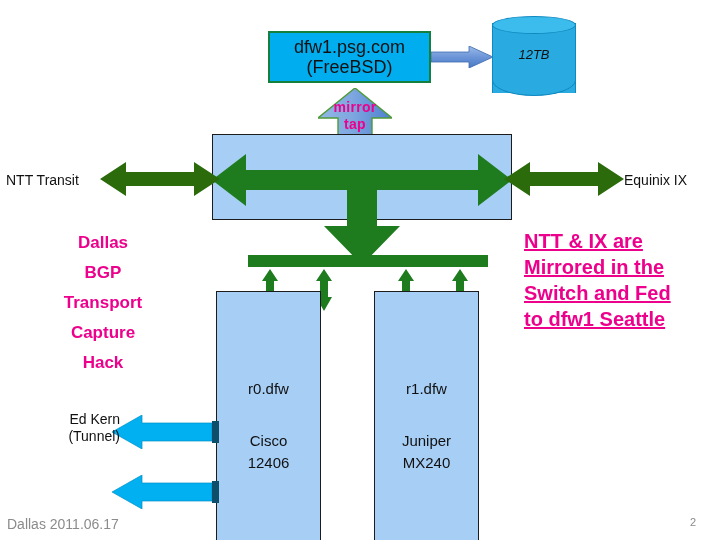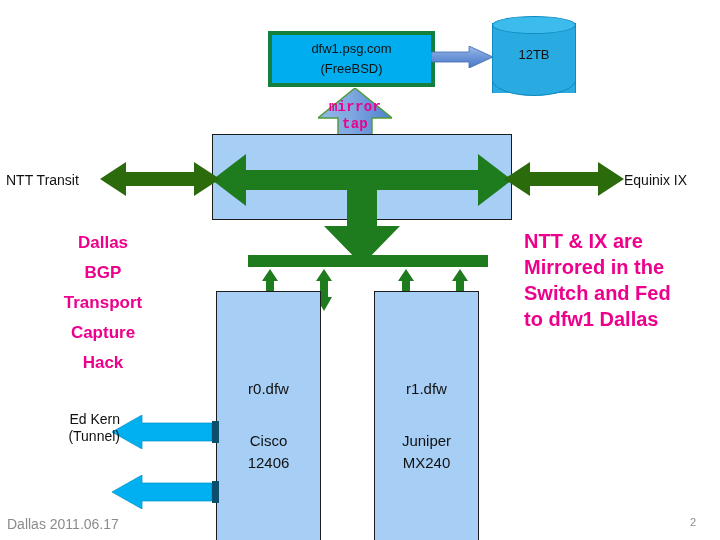--- a/index.html
+++ b/index.html
@@ -17,27 +17,27 @@
   }
 
   
   .abs { position: absolute; }
 
   
   .server-box {
     left: 268px; top: 31px;
     width: 159px; height: 48px;
     background: #00AEEF;
-    border: 4px solid #15803d;
+    border: 2px solid #15803d;
     display: flex;
     flex-direction: column;
     align-items: center;
     justify-content: center;
     color: #111111;
-    font-size: 13px;
+    font-size: 18px;
     line-height: 20px;
   }
 
   
   .cylinder-wrap {
     left: 492px; top: 14px;
     width: 84px; height: 88px;
   }
   .cyl-body {
     position: absolute;
@@ -67,20 +67,21 @@
     border-radius: 50%;
     box-sizing: border-box;
   }
   .cyl-label {
     position: absolute;
     left: 0; top: 33px;
     width: 84px;
     text-align: center;
     font-size: 13px;
     color: #111111;
+    font-style: italic;
   }
 
   
   .blue-arrow {
     left: 431px; top: 46px;
     width: 62px; height: 22px;
   }
 
   
   .mirror-tap {
@@ -90,21 +91,20 @@
   .mirror-tap-label {
     position: absolute;
     left: 318px; top: 99px;
     width: 74px;
     text-align: center;
     color: #EC008C;
     font-weight: bold;
     font-size: 14px;
     line-height: 17px;
     letter-spacing: 0.3px;
-    font-family: Liberation Mono, monospace;
   }
 
   
   .switch-box {
     left: 212px; top: 134px;
     width: 300px; height: 86px;
     background: #A7CEF5;
     border: 1px solid #1c1c1c;
     box-sizing: border-box;
   }
@@ -167,20 +167,21 @@
     left: 8px; top: 228px; width: 190px;
     text-align: center;
     font-size: 17px;
     line-height: 30px;
   }
   .pink-right {
     left: 524px; top: 228px; width: 196px;
     text-align: left;
     font-size: 20px;
     line-height: 26px;
+    text-decoration: underline;
   }
 
   
   .footer-date {
     left: 7px; top: 516px;
     color: #8b8b8b;
     font-size: 14px;
   }
   .footer-page {
     left: 690px; top: 516px;
@@ -295,19 +296,19 @@
     <div>BGP</div>
     <div>Transport</div>
     <div>Capture</div>
     <div>Hack</div>
   </div>
 
   <div class="abs pink pink-right">
     <div>NTT &amp; IX are</div>
     <div>Mirrored in the</div>
     <div>Switch and Fed</div>
-    <div>to dfw1 Dallas</div>
+    <div>to dfw1 Seattle</div>
   </div>
 
   <div class="abs footer-date">Dallas 2011.06.17</div>
   <div class="abs footer-page">2</div>
 
 </div>
 
 </body></html>

